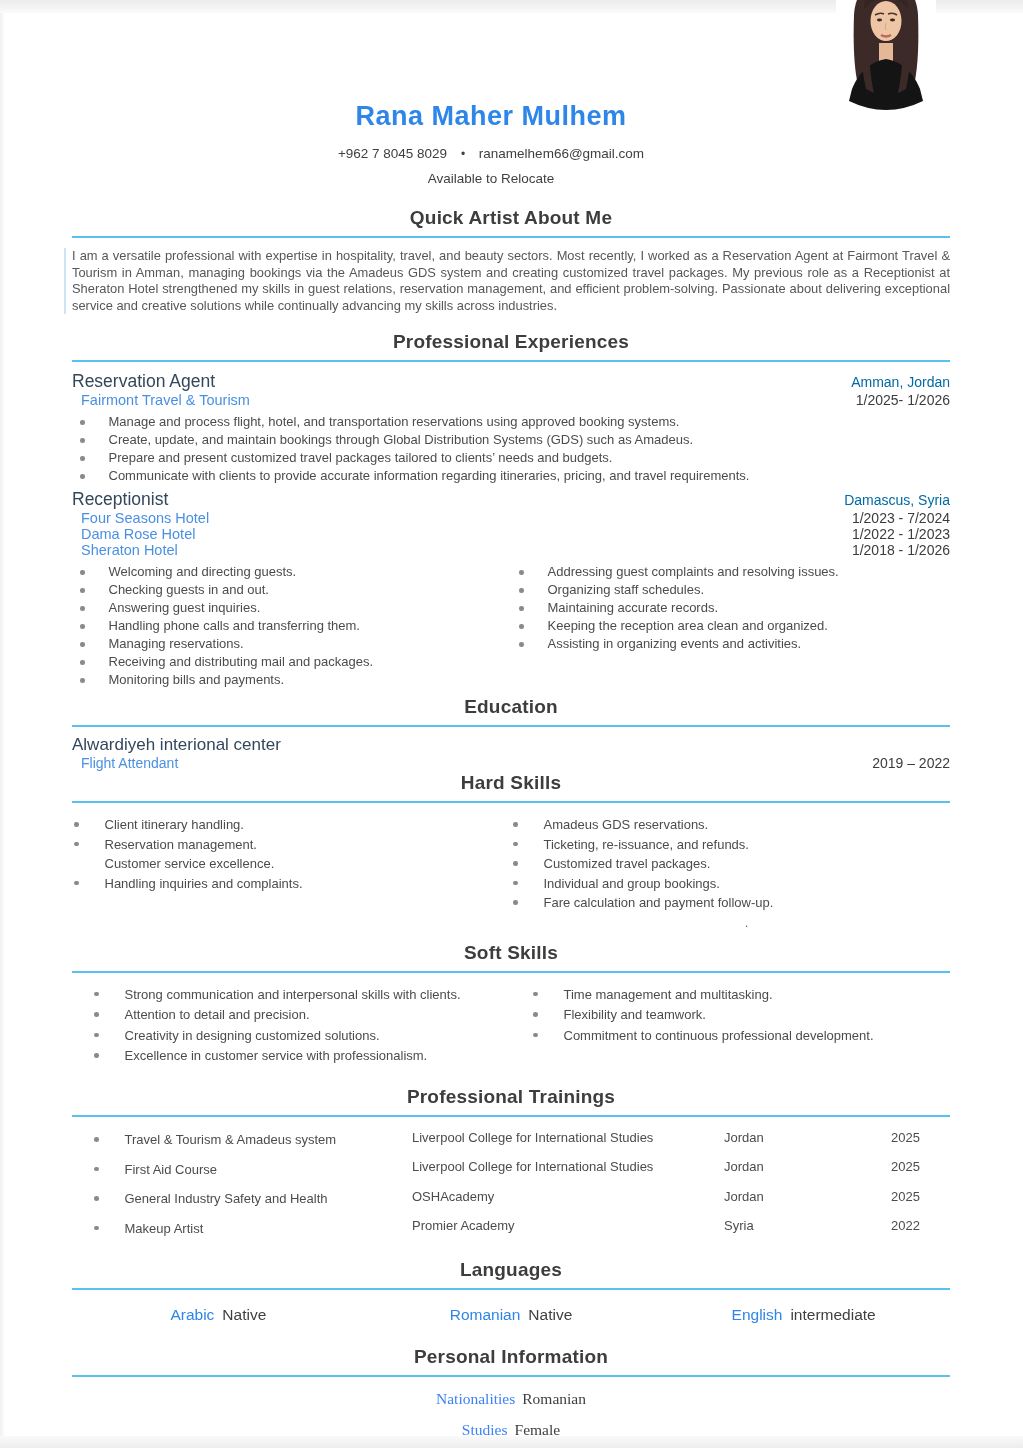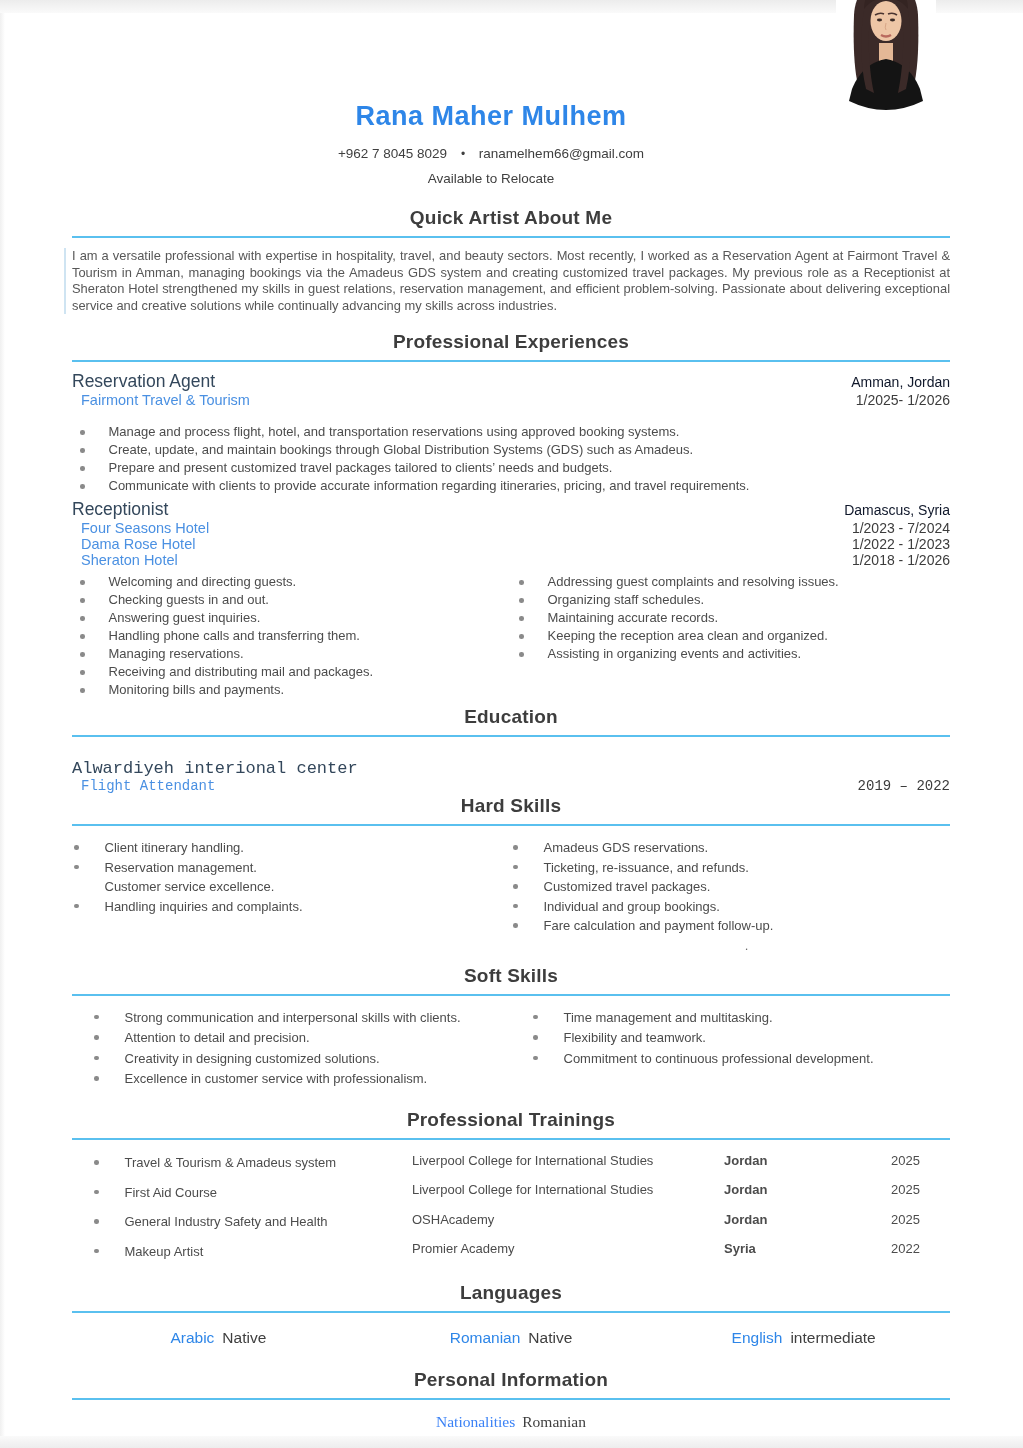--- a/index.html
+++ b/index.html
@@ -34,25 +34,25 @@
 
   
   .brief-text {
     margin-top:10px; font-size:12.9px; line-height:16.5px; color:#575757;
     text-align:justify; border-left:2px solid #cfe4f2; padding-left:6px; margin-left:-8px;
   }
 
   
   .row-split { display:flex; justify-content:space-between; align-items:baseline; }
   .role { font-size:17.5px; font-weight:500; color:#33475b; }
-  .loc { font-size:14px; color:#0f172a; }
+  .loc { font-size:14px; color:#0369a1; }
   .company { font-size:14.5px; color:#4a90e2; padding-left:9px; }
   .dates { font-size:14px; color:#3c3c3c; }
 
-  .bullets { margin-top:15px; }
+  .bullets { margin-top:5px; }
   .bullet { display:flex; align-items:flex-start; }
   .bullet .dot { flex:0 0 auto; width:4.5px; height:4.5px; border-radius:50%; background:#8a8a8a; margin:7px 24px 0 8px; }
   .bullet .txt { font-size:13px; line-height:18px; color:#4c4c4c; }
   .bullet.no-dot .dot { background:transparent; }
 
   .two-col { display:flex; margin-top:5px;text-align:center; }
   .two-col .col { width:50%; }
 
   
   .school { font-size:17px; font-weight:500; color:#33475b; }
@@ -64,40 +64,40 @@
   .soft .bullet .dot { margin-left:22px; margin-right:26px; }
   .soft .bullet .txt { line-height:20.5px; }
   .stray-dot { font-size:13px; color:#6a6a6a; padding-left:32px; line-height:19px; }
 
   
   .train-row { display:grid; grid-template-columns: 340px 300px 110px 1fr; align-items:baseline; margin-bottom:10px; }
   .train-row .cell { font-size:13px; color:#4c4c4c; line-height:17px; }
   .train-course { display:flex; align-items:flex-start; }
   .train-course .dot { flex:0 0 auto; width:4.5px; height:4.5px; border-radius:50%; background:#8a8a8a; margin:6px 26px 0 22px; }
   .train-year { text-align:right; padding-right:30px; }
-  .train-country { padding-left:12px;font-weight:bold; }
+  .train-country { padding-left:12px; }
 
   
   .lang-row { display:grid; grid-template-columns: 1fr 1fr 1fr; margin-top:16px; }
   .lang-item { text-align:center; font-size:15.5px; }
   .lang-name { color:#2e86e8; margin-right:8px; }
   .lang-level { color:#3f3f3f; }
 
   
   .personal-line { text-align:center; margin-top:13px; font-family:"Liberation Serif","DejaVu Serif",serif; font-size:15.5px; }
   .personal-label { color:#3b82f6; margin-right:7px; }
   .personal-value { color:#3f3f3f; }
 
   
   .mt-brief-h { margin-top:21px; }
   .mt-exp-h { margin-top:17px; }
   .mt-job1 { margin-top:9px; }
   .mt-job2 { margin-top:4px; }
   .mt-edu-h { margin-top:7px; }
-  .mt-school { margin-top:22px;font-family:Liberation Mono, monospace; }
+  .mt-school { margin-top:8px; }
   .mt-hard-h { margin-top:1px; }
   .mt-sk { margin-top:12px; }
   .mt-soft-h { margin-top:10px; }
   .mt-train-h { margin-top:19px; }
   .mt-train { margin-top:12px; }
   .mt-lang-h { margin-top:22px; }
   .mt-pers-h { margin-top:22px; }
 </style>
 </head>
 <body>

